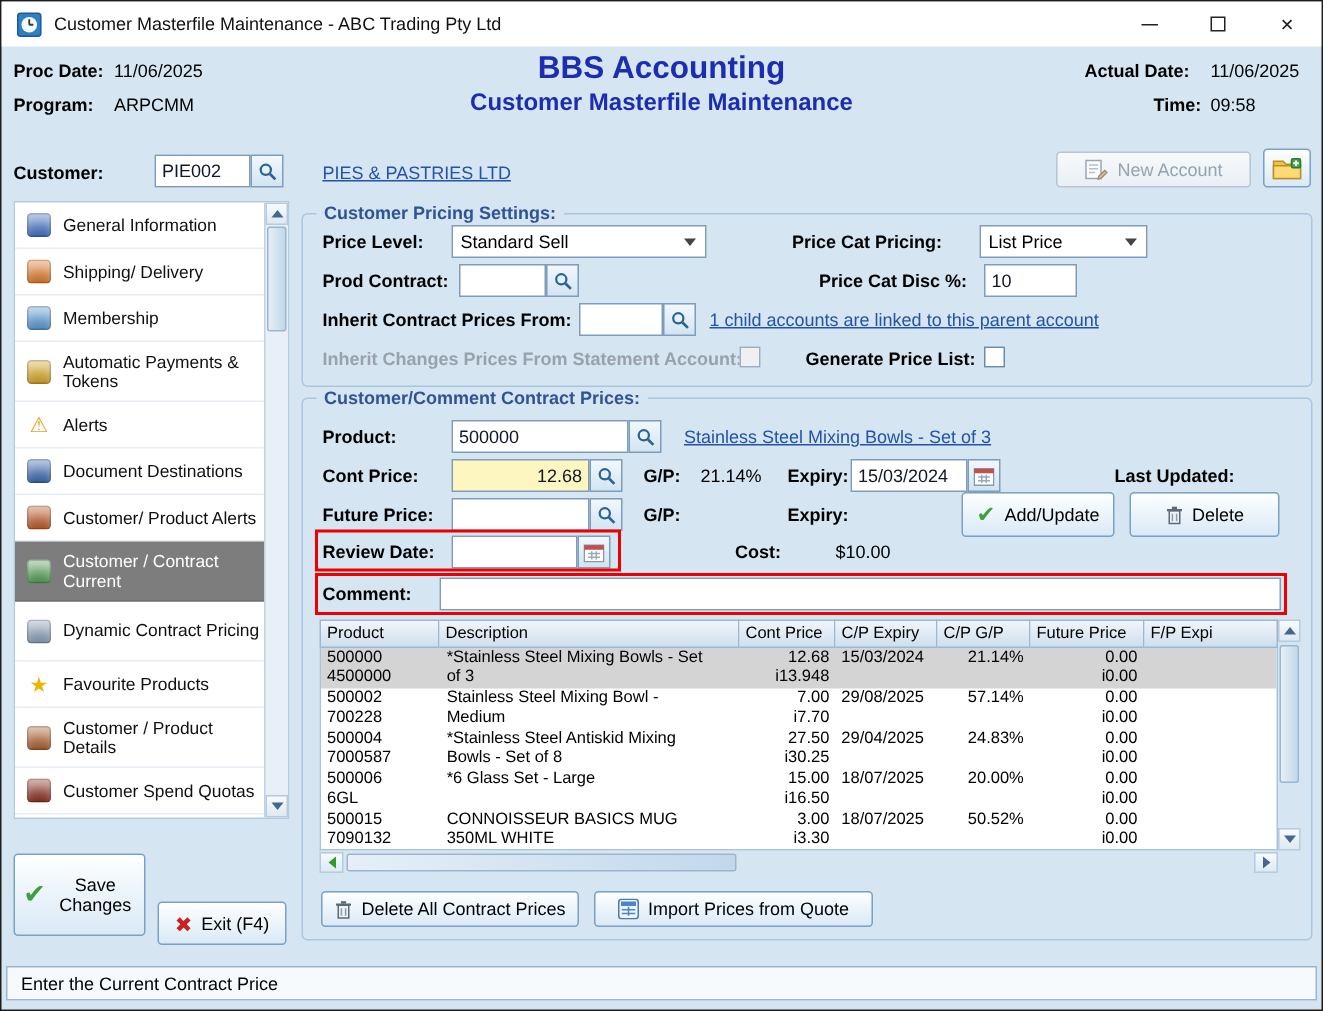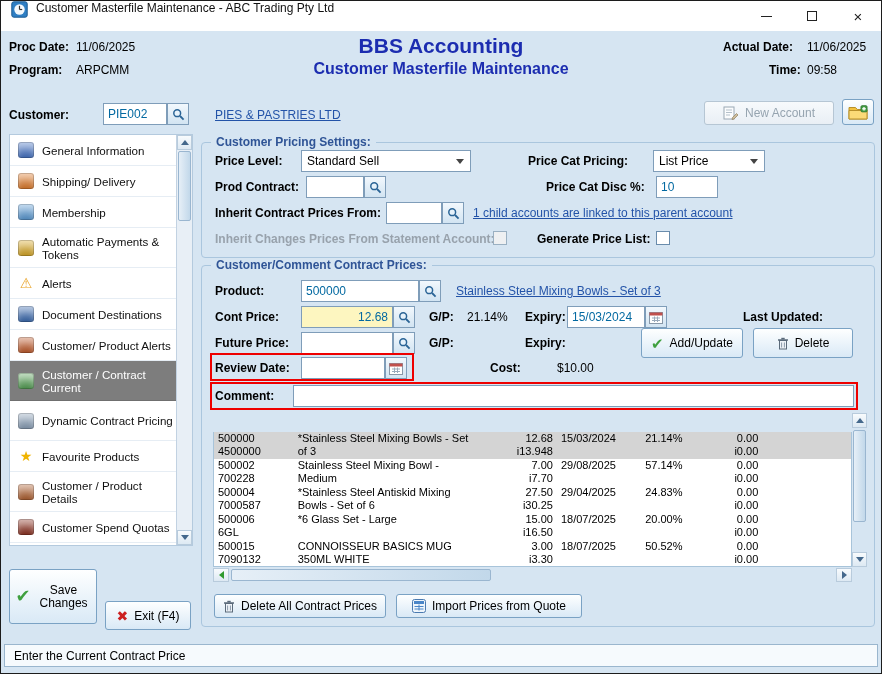--- a/index.html
+++ b/index.html
@@ -1,30 +1,30 @@
 <!DOCTYPE html>
 <html><head>
 <meta charset="utf-8">
 <style>
 *{margin:0;padding:0;box-sizing:border-box}
 body{font-family:"Liberation Sans",sans-serif;background:#fff}
 .window{position:relative;width:882px;height:674px;background:#d6e5f2;border:1px solid #1c1c1c;overflow:hidden;cursor:default}
-.titlebar{position:absolute;left:0;top:0;width:100%;height:30px;background:#fff;display:flex;align-items:flex-start}
+.titlebar{position:absolute;left:0;top:0;width:100%;height:30px;background:#fff;display:flex;align-items:center}
 .app-icon{margin-left:10px;display:flex}
 .title-text{margin-left:8px;font-size:12px;color:#111}
 .win-btns{position:absolute;right:0;top:0;display:flex;height:30px}
 .win-btn{width:46px;display:flex;align-items:center;justify-content:center;font-size:15px;color:#222}
 .min-bar{width:11px;height:1px;background:#222;display:block}
 .max-box{width:10px;height:10px;border:1px solid #222;display:block}
 .lbl{position:absolute;font-size:12px;font-weight:bold;white-space:nowrap;color:#000}
 .val{position:absolute;font-size:12px;white-space:nowrap;color:#000}
 .link{position:absolute;font-size:12px;white-space:nowrap;color:#2353a8;text-decoration:underline;cursor:pointer}
 .h-app{position:absolute;left:0;right:0;top:33px;text-align:center;font-size:21px;font-weight:bold;color:#1c2db0}
 .h-screen{position:absolute;left:0;right:0;top:59px;text-align:center;font-size:16px;font-weight:bold;color:#1c2db0}
-.tb{position:absolute;height:22px;border:1px solid #7f9db9;background:#fff;font:12px "Liberation Sans",sans-serif;padding:0 4px;color:#0369a1}
+.tb{position:absolute;height:22px;border:1px solid #7f9db9;background:#fff;font:12px "Liberation Sans",sans-serif;padding:0 4px;color:#0f172a}
 .tb.yellow{background:#fdf6c0;text-align:right}
 .mini{position:absolute;width:22px;height:22px;border:1px solid #7f9db9;background:linear-gradient(#f2f8fd,#d2e4f2);display:flex;align-items:center;justify-content:center;padding:0}
 .combo{position:absolute;height:22px;border:1px solid #7f9db9;background:#fff;font-size:12px;display:flex;align-items:center;padding-left:5px;color:#000}
 .combo .tri-dn{position:absolute;right:6px}
 .tri-dn{width:0;height:0;border-left:4px solid transparent;border-right:4px solid transparent;border-top:5px solid #444}
 .tri-up{width:0;height:0;border-left:4px solid transparent;border-right:4px solid transparent;border-bottom:5px solid #44688c}
 .tri-down{width:0;height:0;border-left:4px solid transparent;border-right:4px solid transparent;border-top:5px solid #44688c}
 .tri-left{width:0;height:0;border-top:4px solid transparent;border-bottom:4px solid transparent;border-right:5px solid #44688c}
 .tri-left.green{border-right-color:#2f9a2f}
 .tri-right{width:0;height:0;border-top:4px solid transparent;border-bottom:4px solid transparent;border-left:5px solid #44688c}
@@ -352,20 +352,29 @@
         </svg>
       </span>
     </button>
   <span class="lbl" style="left:489px;top:360px">Cost:</span>
   <span class="val" style="left:556px;top:360px">$10.00</span>
 
   <div class="red-box" style="left:209px;top:381px;width:648px;height:28px"></div>
   <span class="lbl" style="left:214px;top:388px">Comment:</span>
   <input class="tb" style="left: 292px; top: 384px; width: 561px;" value="">
 
+  <div class="grid-hdr" style="left:212px;top:412px">
+    <div class="gh-cell col-product">Product</div>
+    <div class="gh-cell col-desc">Description</div>
+    <div class="gh-cell col-cont">Cont Price</div>
+    <div class="gh-cell col-expiry">C/P Expiry</div>
+    <div class="gh-cell col-gp">C/P G/P</div>
+    <div class="gh-cell col-future">Future Price</div>
+    <div class="gh-cell col-fpexp">F/P Expi</div>
+  </div>
   <div class="grid-body" style="left:212px;top:431px;width:639px;height:135px">
       <div class="g-row sel">
         <div class="g-cell col-product">
           <div>500000</div>
           <div>4500000</div>
         </div>
         <div class="g-cell col-desc">
           <div>*Stainless Steel Mixing Bowls - Set</div>
           <div>of 3</div>
         </div>
@@ -420,21 +429,21 @@
           <div>&nbsp;</div>
         </div>
       </div>
       <div class="g-row">
         <div class="g-cell col-product">
           <div>500004</div>
           <div>7000587</div>
         </div>
         <div class="g-cell col-desc">
           <div>*Stainless Steel Antiskid Mixing</div>
-          <div>Bowls - Set of 6</div>
+          <div>Bowls - Set of 8</div>
         </div>
         <div class="g-cell col-cont r">
           <div>27.50</div>
           <div>i30.25</div>
         </div>
         <div class="g-cell col-expiry">
           <div>29/04/2025</div>
           <div>&nbsp;</div>
         </div>
         <div class="g-cell col-gp r">

